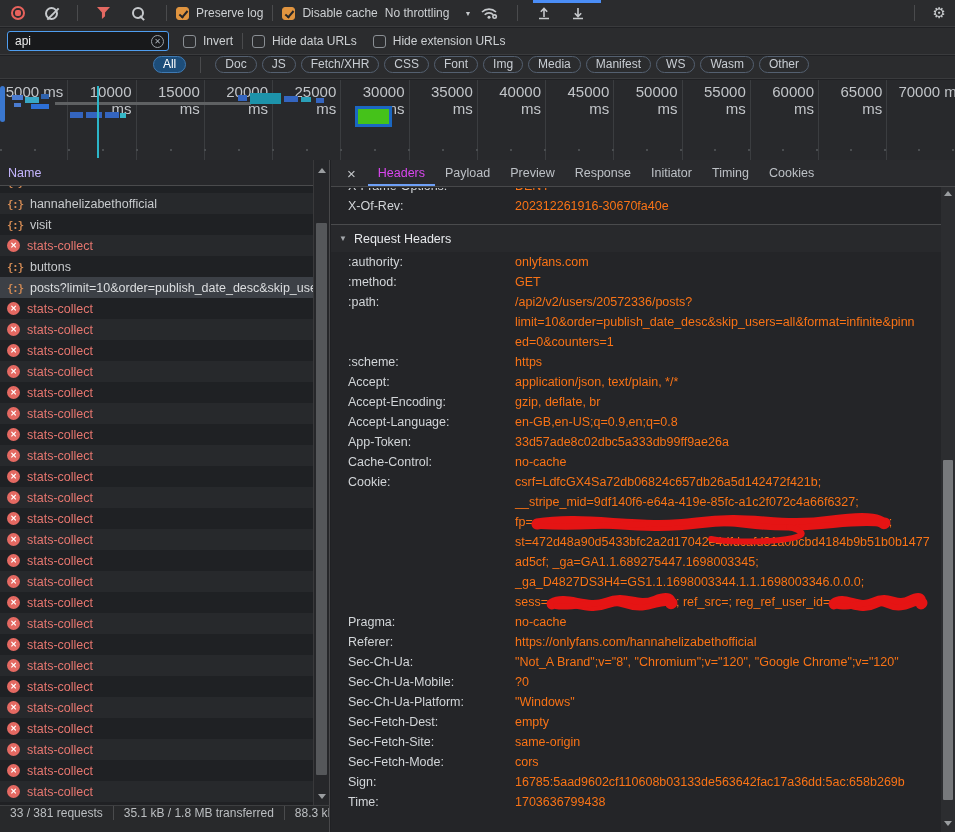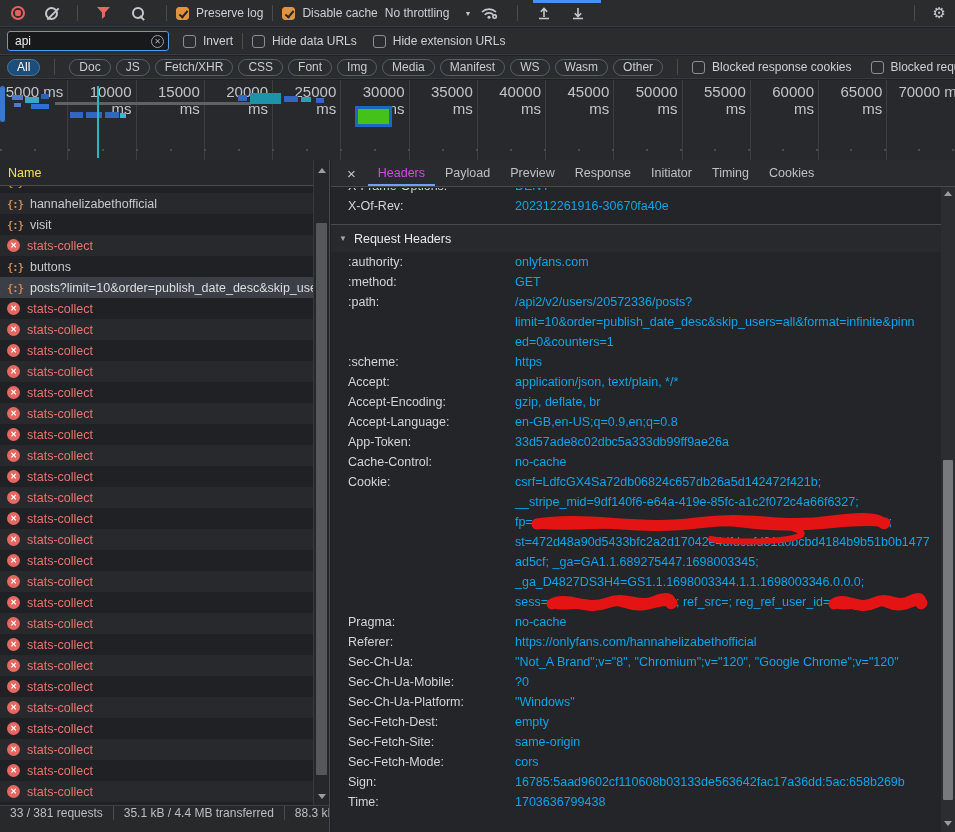--- a/index.html
+++ b/index.html
@@ -33,36 +33,36 @@
   
   .tb2{left:0;right:0;top:28px;height:27px;background:#2b2c2e;border-bottom:1px solid #3a3b3d;
        display:flex;align-items:center;}
   .finput{position:relative;margin-left:7px;margin-right:14px;flex:none;}
   .finput input{width:162px;height:20px;background:#18191b;border:1px solid #4f9ef0;border-radius:3px;
        color:#ececec;padding:0 22px 0 7px;font:12px "Liberation Sans",sans-serif;outline:none;}
   .ic-xcirc{position:absolute;right:5px;top:4px;width:13px;height:13px;border-radius:50%;
             border:1px solid #9aa0a6;color:#aab0b6;font-size:8px;line-height:11px;text-align:center;}
   
   .tb3{left:0;right:0;top:56px;height:23px;background:#2b2c2e;border-bottom:1px solid #3a3b3d;
-       display:flex;align-items:center;gap:5px;padding-left:7px;overflow:hidden;}
+       display:flex;align-items:center;gap:5px;padding-left:7px;overflow:hidden;flex-direction:column;}
   .pill{height:17px;line-height:15px;padding:0 9px;border:1px solid #546070;border-radius:9px;
         color:#c8cdd3;flex:none;}
   .pill.active{background:#1d4d79;border-color:#3f7ab3;color:#fff;}
   
   .timeline{left:0;right:0;top:80px;height:80px;background:#28292c;overflow:hidden;}
   .tcols{display:flex;height:100%;}
   .tcol{width:68.25px;flex:none;border-right:1px solid #3b3d40;text-align:right;padding:3px 4px 0 0;
         font-size:15px;color:#c2c5c9;}
   .tcol.wide{width:82px;}
   .ticks{position:absolute;top:69px;left:0;right:0;height:2px;
          background:repeating-linear-gradient(to right,#4a4d50 0 2px,transparent 2px 34px);}
   .wbar{position:absolute;}
   
   .name-col{left:0;top:160px;width:330px;bottom:27px;background:#202124;border-right:1px solid #48484a;overflow:hidden;}
-  .name-hdr{height:26px;line-height:26px;padding-left:8px;background:#27282b;border-bottom:1px solid #4a4b4d;color:#fde047;font-size:12.5px;}
+  .name-hdr{height:26px;line-height:26px;padding-left:8px;background:#27282b;border-bottom:1px solid #4a4b4d;color:#c4b5fd;font-size:12.5px;}
   .req{height:21px;display:flex;align-items:center;padding-left:7px;gap:7px;white-space:nowrap;overflow:hidden;
        font-size:12.5px;color:#c7cacd;}
   .req.dark{background:#1f2124;} .req.light{background:#27292c;}
   .req.selected{background:#3c4046;color:#dcdee0;}
   .req.error{color:#e6766f;}
   .req.partial{height:7px;}
   .req.partial>*{transform:translateY(-8px);}
   .ic-json{color:#d08954;font-family:"DejaVu Sans Mono",monospace;font-size:10.5px;font-weight:bold;
            letter-spacing:-1px;flex:none;}
   .ic-err{width:13px;height:13px;border-radius:50%;background:#e46962;color:#fff;font-size:8px;
@@ -81,21 +81,21 @@
   
   .dtl-tabs{left:331px;right:0;top:160px;height:27px;background:#2a2b2e;border-bottom:1px solid #47484a;
             display:flex;align-items:center;}
   .tab-x{margin:0 12px 0 16px;font-size:15px;color:#c4c7ca;flex:none;}
   .tab{padding:0 10px;height:26px;line-height:26px;color:#bdc1c6;font-size:12.5px;flex:none;}
   .tab.active{color:#d946ef;box-shadow:inset 0 -2px 0 #6ea0f7;}
   .dtl{left:331px;right:14px;top:188px;bottom:0;background:#242528;overflow:hidden;font-size:12.5px;}
   .dtl-bg{left:331px;right:0;top:187px;bottom:0;background:#242528;}
   .hrow{display:flex;padding-left:17px;line-height:20px;}
   .hname{width:167px;flex:none;color:#d2d5d8;}
-  .hval{width:432px;color:#0ea5e9;word-break:break-all;}
+  .hval{width:432px;color:#f97316;word-break:break-all;}
   .hrow.partial{height:8px;overflow:hidden;}
   .hrow.partial>div{margin-top:-12px;}
   .sep{height:9px;border-bottom:1px solid #4a4b4d;}
   .sect{height:27px;display:flex;align-items:center;gap:7px;padding-left:8px;background:#28292c;color:#e8eaed;}
   .sect .tri-d{font-size:8px;color:#a3a7ab;}
   .cline,.vline{white-space:nowrap;}
   .scrib{display:inline-block;height:16px;vertical-align:-4px;position:relative;}
   .scrib svg{overflow:visible;display:block;}
   
   .status{left:0;bottom:0;width:330px;height:27px;background:#28292b;border-top:1px solid #3e3f41;
@@ -505,18 +505,18 @@
 
   <div class="abs sb-right">
     <span class="tri up" style="top:4px"></span>
     <div class="sb-thumb" style="top:273px;height:340px;"></div>
     <span class="tri down"></span>
   </div>
 
   <div class="abs status">
     <span>33 / 381 requests</span>
     <span class="vdiv"></span>
-    <span>35.1 kB / 4.4 MB transferred</span>
+    <span>35.1 kB / 1.8 MB transferred</span>
     <span class="vdiv"></span>
     <span>88.3 kB</span>
   </div>
 
 </div>
 
 </body></html>

